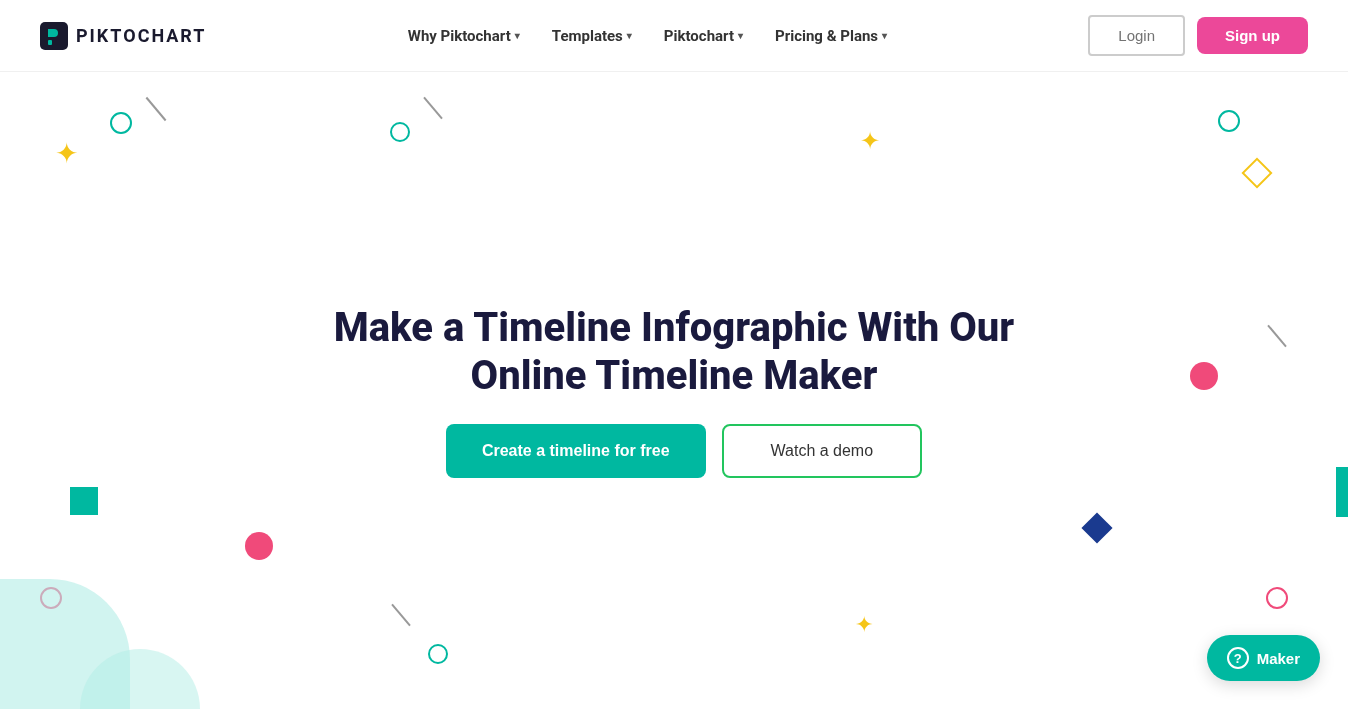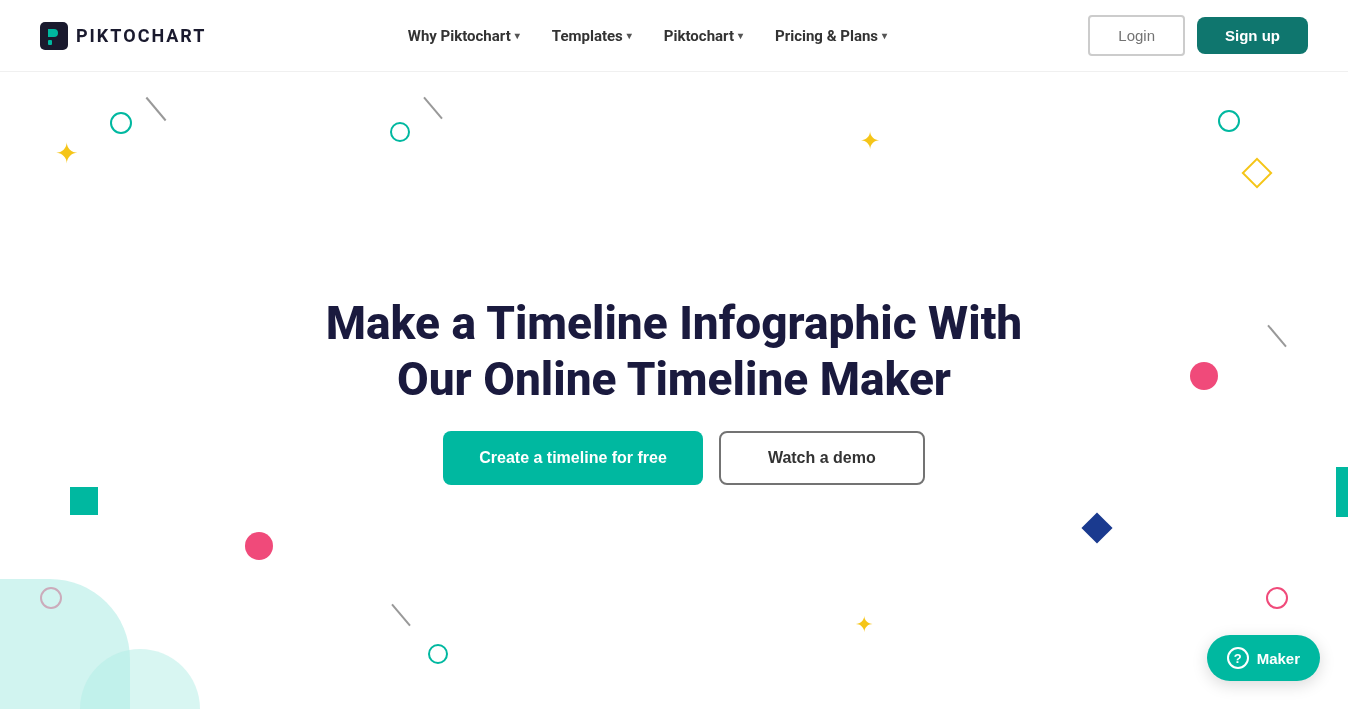--- a/index.html
+++ b/index.html
@@ -71,42 +71,42 @@
       border: 2px solid #ccc;
       background: #fff;
       border-radius: 4px;
       font-size: 15px;
       font-weight: 500;
       color: #737373;
       cursor: pointer;
     }
     .btn-signup {
       padding: 10px 28px;
-      background: #0f766e;
+      background: #ec4899;
       border: none;
       border-radius: 8px;
       font-size: 15px;
       font-weight: 600;
       color: #fff;
       cursor: pointer;
     }
 
     
     .hero {
       position: relative;
       width: 100%;
       height: calc(709px - 72px);
       display: flex;
       flex-direction: column;
       align-items: center;
       justify-content: center;
       overflow: hidden;
     }
     .hero-title {
-      font-size: 46px;
+      font-size: 40px;
       font-weight: 800;
       color: #1a1a3e;
       text-align: center;
       line-height: 1.2;
       max-width: 780px;
       margin-bottom: 24px;
     }
     .hero-subtitle {
       font-size: 18px;
       color: #666;
@@ -127,24 +127,24 @@
       border: none;
       border-radius: 8px;
       font-size: 16px;
       font-weight: 600;
       color: #fff;
       cursor: pointer;
     }
     .btn-cta-secondary {
       padding: 16px 47px;
       background: #fff;
-      border: 2px solid #737373;
+      border: 2px solid #22c55e;
       border-radius: 8px;
       font-size: 16px;
-      font-weight: 700;
+      font-weight: 400;
       color: #333;
       cursor: pointer;
     }
 
     
     .shape {
       position: absolute;
       pointer-events: none;
     }
 

